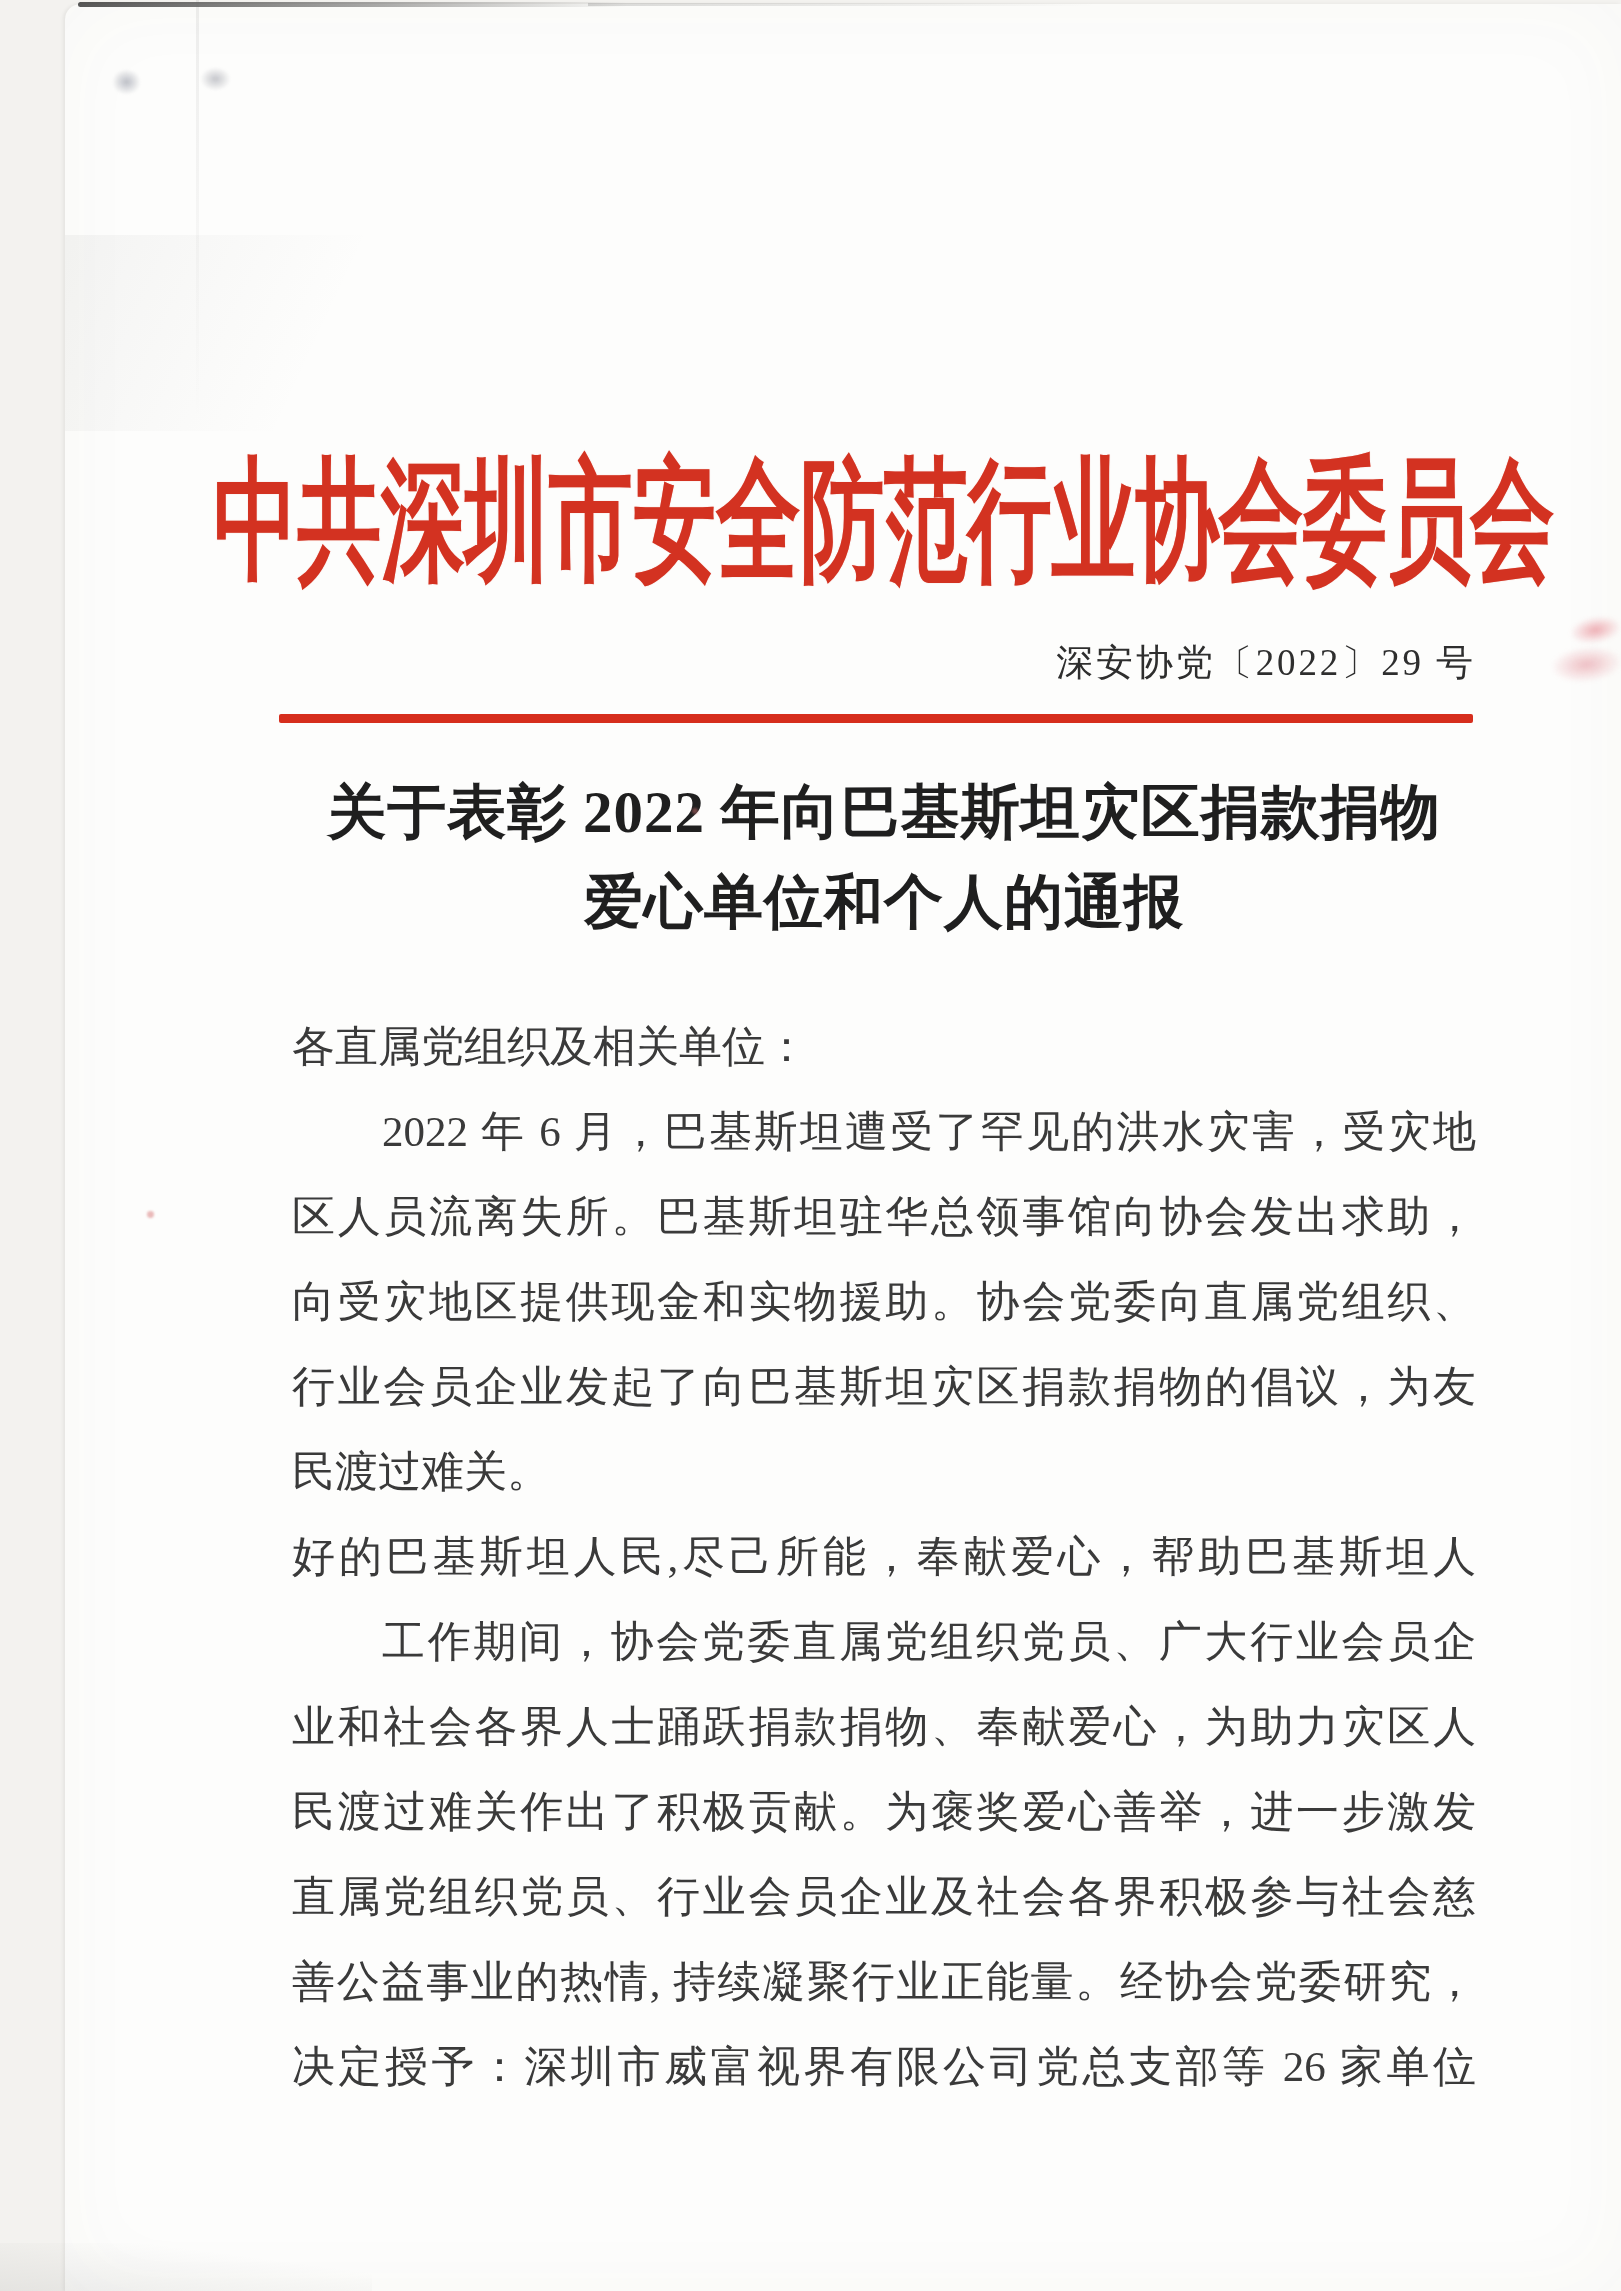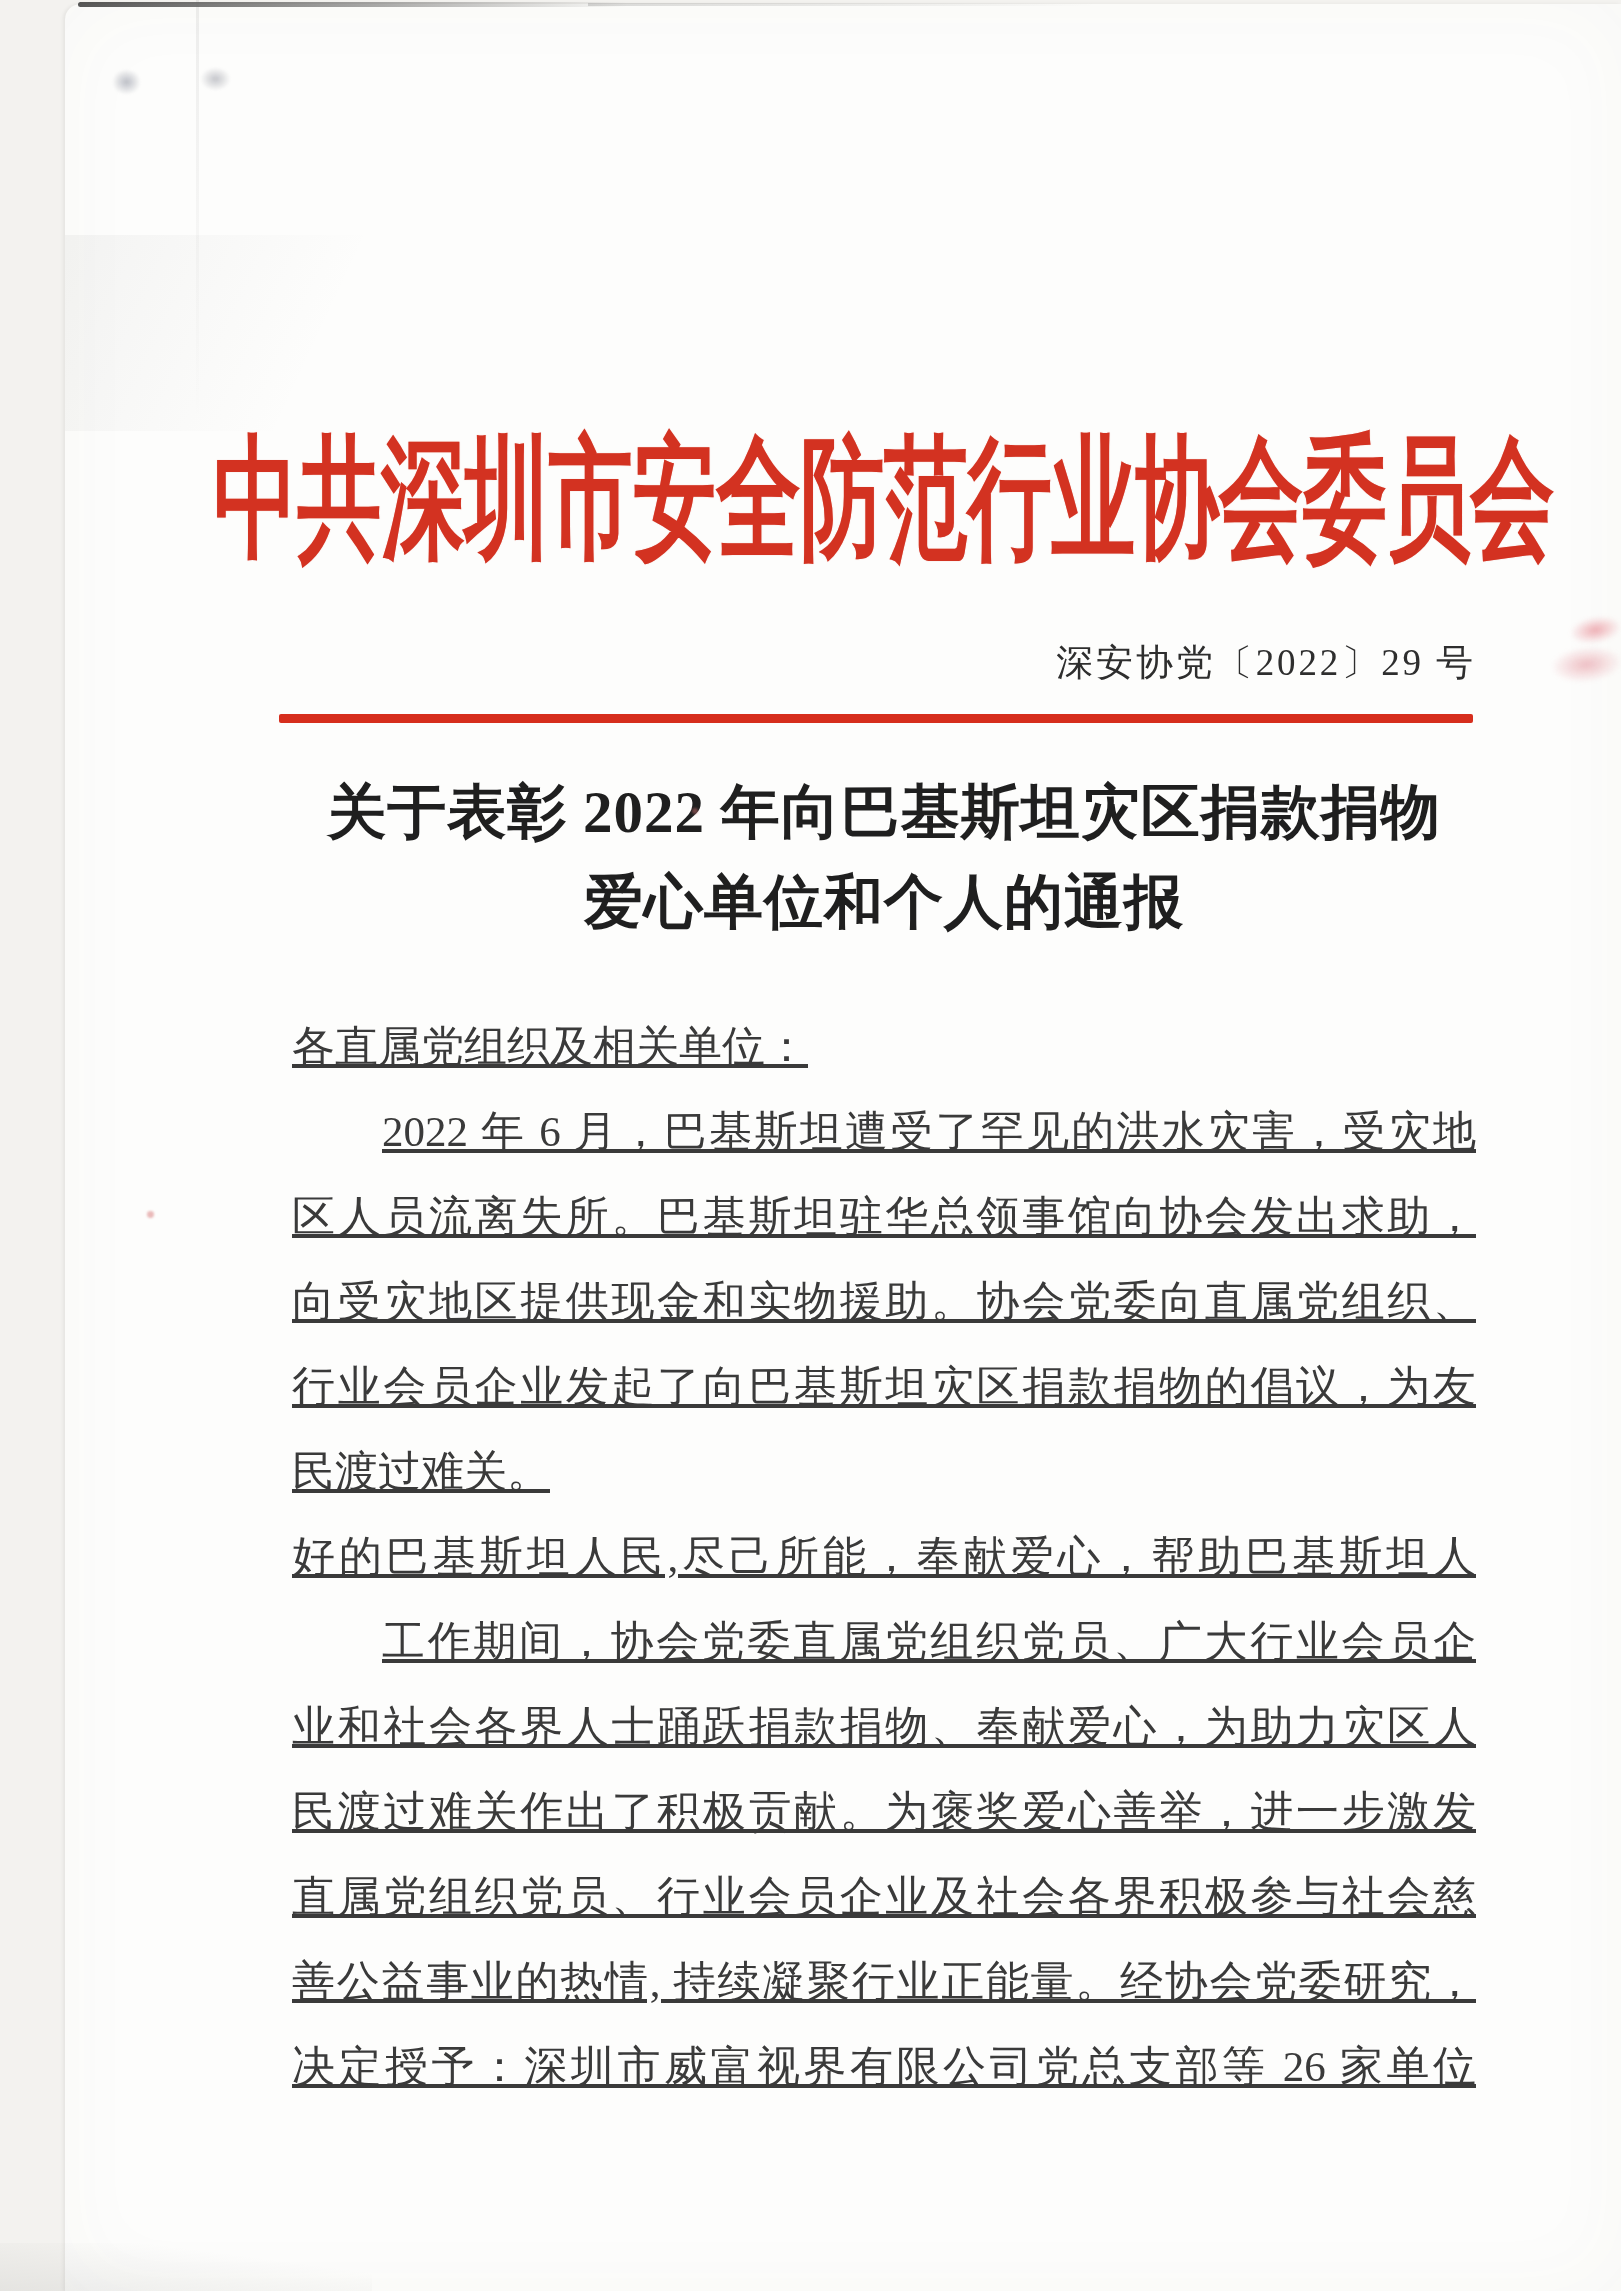--- a/index.html
+++ b/index.html
@@ -18,21 +18,21 @@
     position:absolute;left:78px;top:2px;width:549px;height:4.9px;border-radius:2.9px;
     background:linear-gradient(to right, rgba(40,40,40,.78), rgba(70,70,70,.45) 55%, rgba(90,90,90,0));
   }
   .paper-top-edge2{
     position:absolute;left:588px;top:2.9px;width:510px;height:2.9px;
     background:linear-gradient(to right, rgba(60,60,60,.18), rgba(60,60,60,0));
   }
   
   .org-title{
     position:absolute;left:292px;top:433px;width:1184px;height:155px;
-    display:flex;justify-content:center;align-items:flex-start;
+    display:flex;justify-content:center;align-items:flex-end;
   }
   .org-title span{
     font-size:133px;font-weight:bold;line-height:1;white-space:nowrap;
     color:#d33221;transform:scaleX(0.63);transform-origin:50% 50%;
     text-shadow:0 0 1px rgba(211,50,33,.5);
   }
   .doc-number{
     position:absolute;left:292px;top:639px;width:1184px;height:47px;
     text-align:right;font-size:37px;line-height:47px;letter-spacing:2.9px;color:#2e2e2e;
   }
@@ -46,21 +46,21 @@
     text-align:center;font-size:59px;font-weight:bold;line-height:90px;
     letter-spacing:1px;color:#1f1f1f;
   }
   
   .body-text{
     position:absolute;left:292px;top:1004px;width:1184px;
     font-size:43px;line-height:85px;color:#3a3a3a;
   }
   .line{
     text-align:justify;text-align-last:justify;text-justify:inter-ideograph;
-    white-space:nowrap;height:85px;overflow:visible;text-decoration:underline;
+    white-space:nowrap;height:85px;overflow:visible;
   }
   .line.noj{text-align:left;text-align-last:left;}
   .line.ind{padding-left:90px;}
   
   .smudge{position:absolute;border-radius:50%;filter:blur(1px);}
   .smudge.s1{left:112px;top:69px;width:29px;height:25.5px;
     background:radial-gradient(ellipse at center, rgba(110,115,132,.45), rgba(110,115,132,0) 70%);}
   .smudge.s2{left:200px;top:67px;width:31px;height:23.5px;
     background:radial-gradient(ellipse at center, rgba(115,118,130,.40), rgba(115,118,130,0) 70%);}
   .pink{position:absolute;filter:blur(2px);border-radius:50%;}

